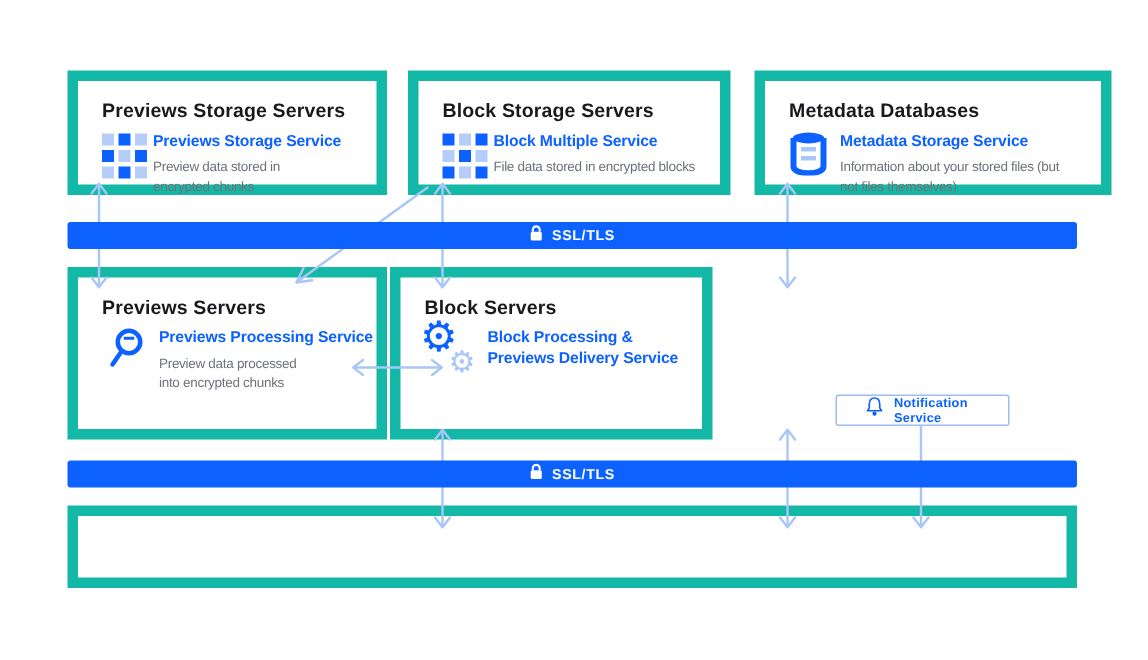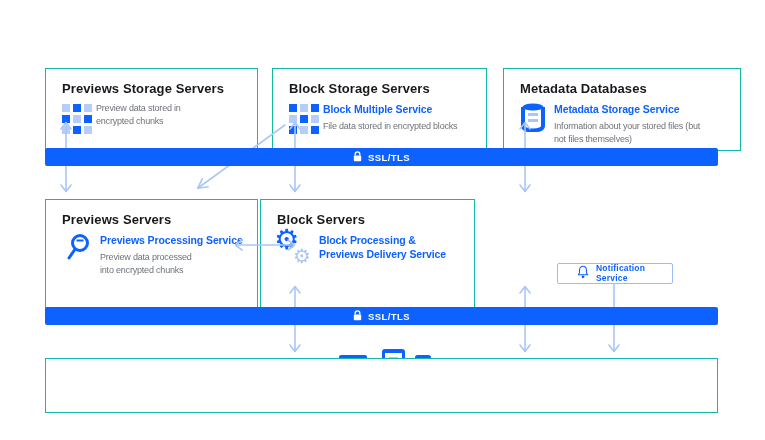--- a/index.html
+++ b/index.html
@@ -1,18 +1,18 @@
 <!DOCTYPE html>
 <html><head>
 <meta charset="utf-8">
 <style>
   html,body{margin:0;padding:0;background:#ffffff;}
   .canvas{position:relative;width:765px;height:440px;background:#ffffff;
           font-family:"Liberation Sans",sans-serif;overflow:hidden;}
-  .sbox{position:absolute;background:#ffffff;border:1px solid #14b8a6;z-index:1;box-sizing:border-box;margin-top:21px;}
+  .sbox{position:absolute;background:#ffffff;border:7px solid #14b8a6;z-index:1;box-sizing:border-box;}
   .title{font-weight:bold;font-size:13px;color:#17191c;margin:12px 0 6px 16px;letter-spacing:.1px;}
   .row{display:flex;margin-left:16px;}
   .icon-slot{width:30px;flex:0 0 30px;margin-right:4px;}
   .service{font-size:10.5px;font-weight:bold;color:#0d62ff;line-height:1.3;white-space:pre;
            margin:1px 0 3px 0;letter-spacing:-.1px;}
   .desc{font-size:9px;color:#6e7278;line-height:1.45;white-space:pre;letter-spacing:-.2px;}
   .bar{position:absolute;left:45px;width:673px;height:18px;background:#0d62ff;border-radius:2px;
        display:flex;align-items:center;justify-content:center;gap:6px;z-index:3;}
   .bar-label{color:#ffffff;font-size:9.5px;font-weight:bold;letter-spacing:.4px;}
   #arrows{position:absolute;left:0;top:0;z-index:2;pointer-events:none;}
@@ -47,20 +47,21 @@
             <span class="sq-l"></span>
           <span class="sq-d"></span>
             <span class="sq-l"></span>
             <span class="sq-d"></span>
           <span class="sq-l"></span>
             <span class="sq-d"></span>
             <span class="sq-l"></span>
         </div>
       </div>
       <div>
+        <div class="service">Previews Storage Service</div>
         <div class="desc">Preview data stored in
 encrypted chunks</div>
       </div>
     </div>
   </div>
 
   <div class="sbox" style="left:272px;top:47px;width:215px;height:83px">
     <div class="title">Block Storage Servers</div>
     <div class="row">
       <div class="icon-slot">

